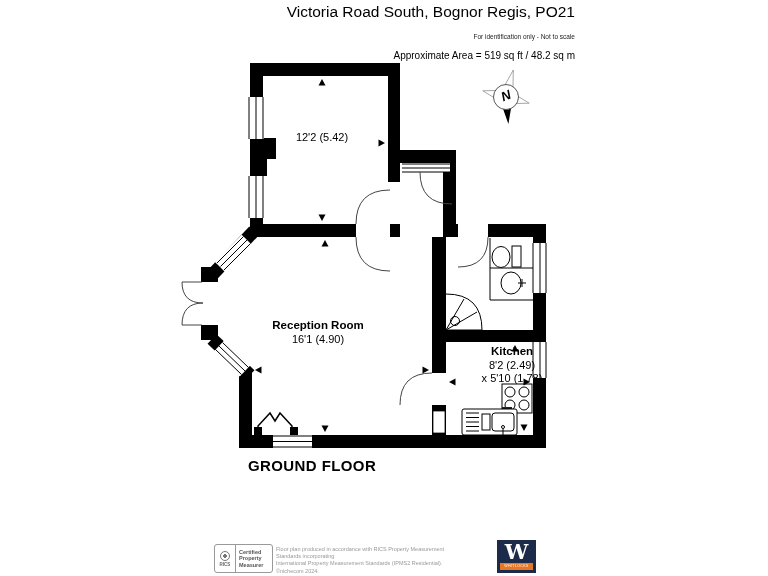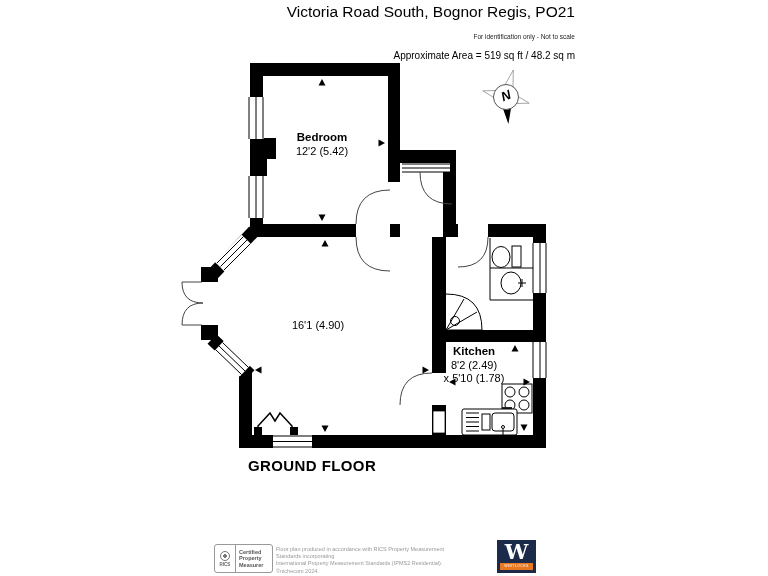--- a/index.html
+++ b/index.html
@@ -11,21 +11,21 @@
   .hdr-area{top:22px;right:193px;font-size:10px;white-space:nowrap;margin-top:28px;}
   .hdr-note{top:33px;right:193px;font-size:6.5px;color:#222;white-space:nowrap;}
   
   .plan{left:0;top:0;width:768px;height:576px;}
   
   .room-label{text-align:center;line-height:13.5px;}
   .room-name{font-size:11.5px;font-weight:bold;}
   .room-dim{font-size:11px;}
   .lbl-bedroom{left:242px;top:131px;width:160px;}
   .lbl-reception{left:238px;top:319px;width:160px;}
-  .lbl-kitchen{left:424px;top:345px;width:100px;}
+  .lbl-kitchen{left:462px;top:345px;width:100px;}
   .floor-label{left:248px;top:457px;font-size:15px;font-weight:bold;letter-spacing:.4px;}
   
   .compass-n{left:497px;top:88px;width:18px;text-align:center;font-size:13px;
              font-weight:bold;font-style:italic;transform:rotate(-22deg);}
   
   .rics-box{left:214px;top:544px;width:57px;height:27px;border:1px solid #999;
             border-radius:3px;display:flex;align-items:center;}
   .rics-left{width:20px;text-align:center;border-right:1px solid #999;height:100%;
              display:flex;flex-direction:column;align-items:center;justify-content:center;}
   .rics-circle{width:10px;height:10px;border:1.5px solid #777;border-radius:50%;
@@ -205,24 +205,24 @@
     <polygon points="529.2,103.2 504.2,103.8 507.8,90.2" fill="#fff" stroke="#888" stroke-width="0.75"></polygon>
     <polygon points="482.8,90.8 507.8,90.2 504.2,103.8" fill="#fff" stroke="#888" stroke-width="0.75"></polygon>
     <polygon points="508.4,123.9 499,97.6 513,96.4" fill="#000"></polygon>
     <circle cx="506" cy="97" r="12.5" fill="#fff" stroke="#555" stroke-width="1"></circle>
   </g>
 </svg>
 
 <div class="abs compass-n">N</div>
 
 <div class="abs room-label lbl-bedroom">
-  <div class="room-name">Bedroom</div>
   <div class="room-dim">12'2 (5.42)</div>
 </div>
 <div class="abs room-label lbl-reception">
+  <div class="room-name">Reception Room</div>
   <div class="room-dim">16'1 (4.90)</div>
 </div>
 <div class="abs room-label lbl-kitchen">
   <div class="room-name">Kitchen</div>
   <div class="room-dim">8'2 (2.49)</div>
   <div class="room-dim">x 5'10 (1.78)</div>
 </div>
 
 <div class="abs floor-label">GROUND FLOOR</div>
 

